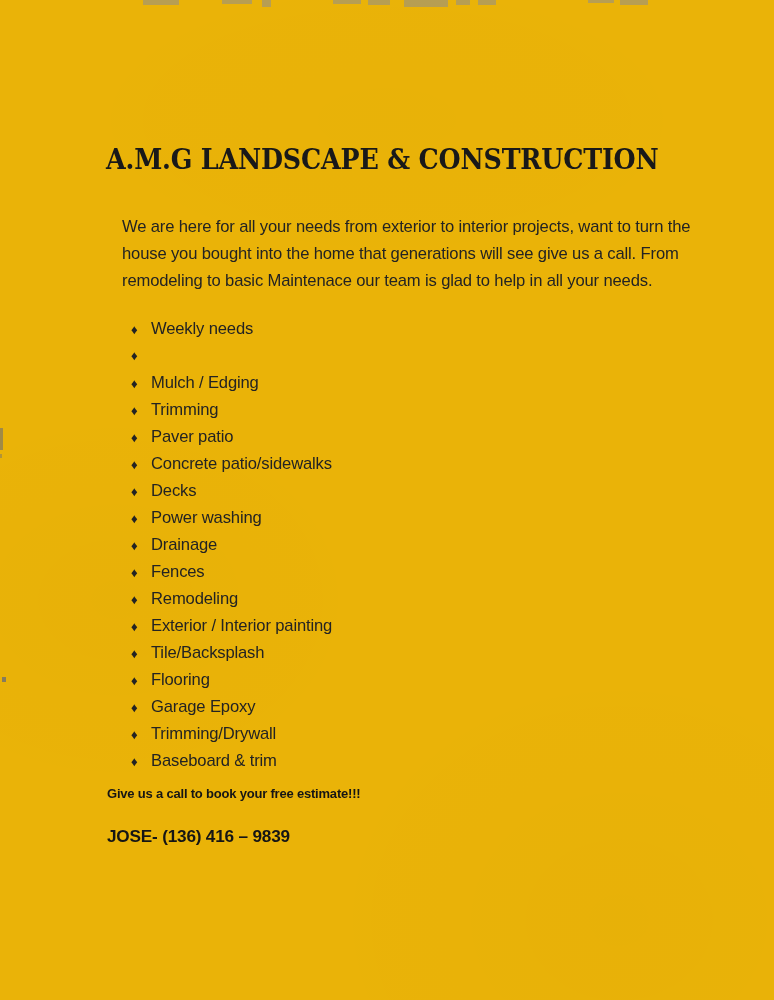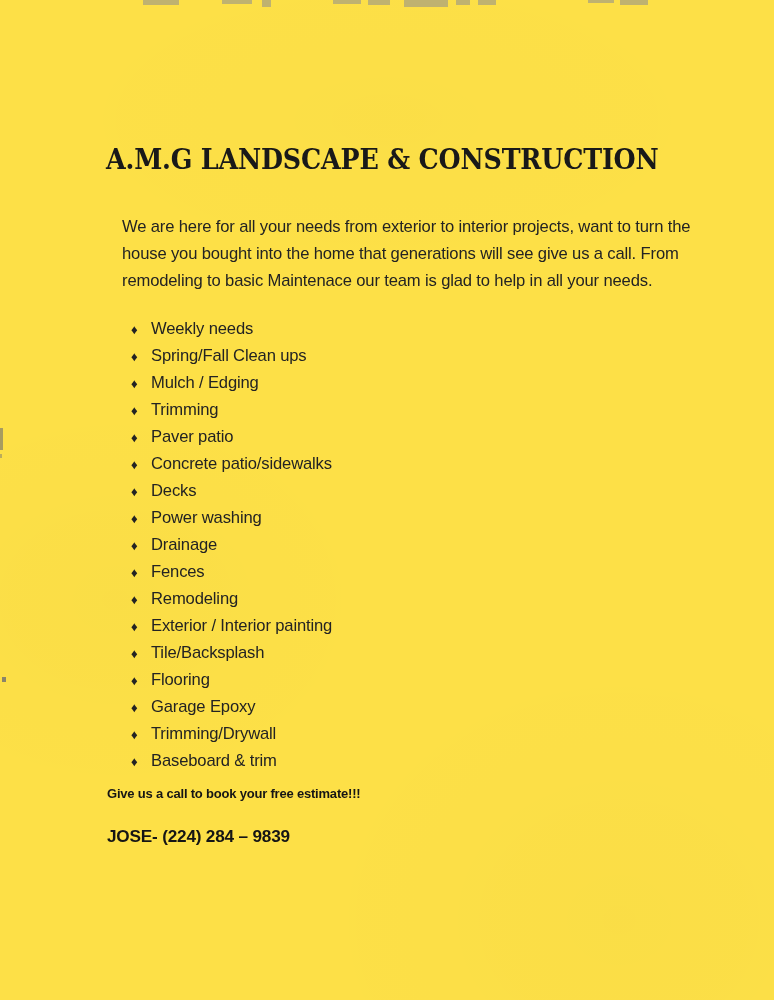--- a/index.html
+++ b/index.html
@@ -4,21 +4,21 @@
 <style>
   html, body {
     margin: 0;
     padding: 0;
     background: #ffffff;
   }
   .page {
     position: relative;
     width: 774px;
     height: 1000px;
-    background: #fde047;
+    background: #eab308;
     overflow: hidden;
     font-family: "Liberation Sans", sans-serif;
     color: #1c1c1c;
     -webkit-font-smoothing: antialiased;
   }
 
   
   .paper-noise {
     position: absolute;
     inset: 0;
@@ -156,21 +156,20 @@
 
   <p class="intro">We are here for all your needs from exterior to interior projects, want to turn the house you bought into the home that generations will see give us a call. From remodeling to basic Maintenace our team is glad to help in all your needs.</p>
 
   <ul class="services">
     <li>
       <span class="bullet">♦</span>
       <span>Weekly needs</span>
     </li>
     <li>
       <span class="bullet">♦</span>
-      <span>Spring/Fall Clean ups</span>
     </li>
     <li>
       <span class="bullet">♦</span>
       <span>Mulch / Edging</span>
     </li>
     <li>
       <span class="bullet">♦</span>
       <span>Trimming</span>
     </li>
     <li>
@@ -222,15 +221,15 @@
       <span>Trimming/Drywall</span>
     </li>
     <li>
       <span class="bullet">♦</span>
       <span>Baseboard &amp; trim</span>
     </li>
   </ul>
 
   <div class="cta">Give us a call to book your free estimate!!!</div>
 
-  <div class="phone">JOSE- (224) 284 – 9839</div>
+  <div class="phone">JOSE- (136) 416 – 9839</div>
 
 </div>
 
 </body></html>

